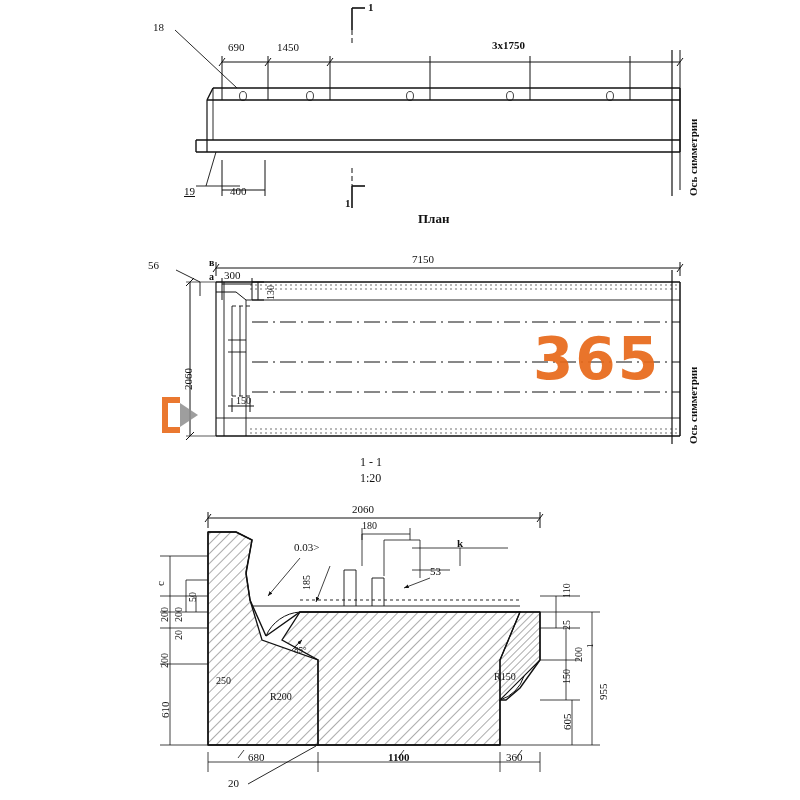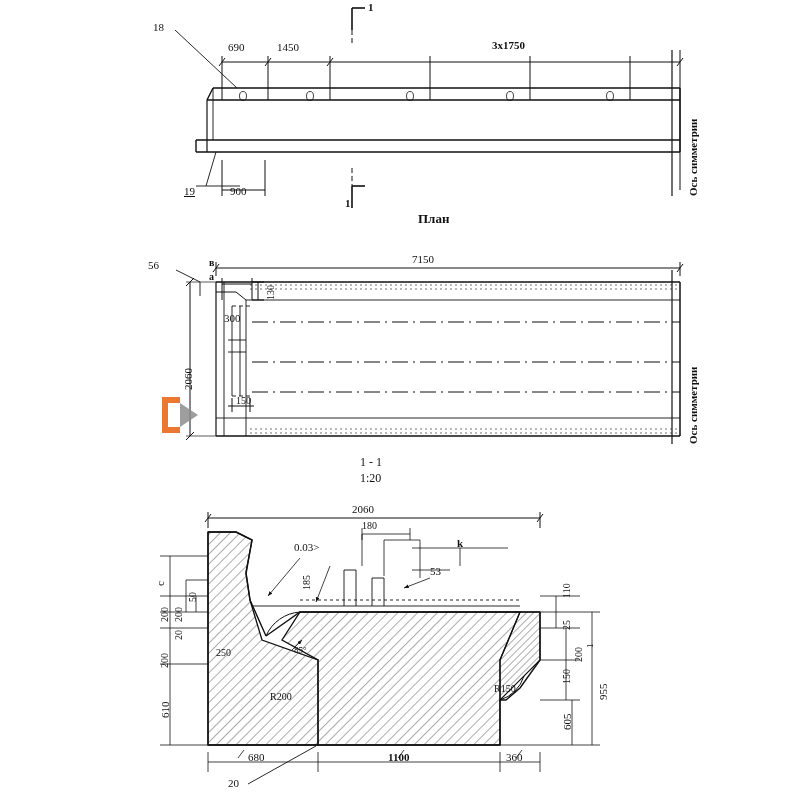--- a/index.html
+++ b/index.html
@@ -367,72 +367,73 @@
   </svg>
 
   <div class="lbl" style="left:153px; top:22px;">18</div>
   <div class="lbl b" style="left:368px; top:2px;">1</div>
   <div class="lbl b" style="left:345px; top:198px;">1</div>
 
   <div class="lbl" style="left:228px; top:42px;">690</div>
   <div class="lbl" style="left:277px; top:42px;">1450</div>
   <div class="lbl b" style="left:492px; top:40px;">3x1750</div>
   <div class="lbl" style="left:184px; top:186px;text-decoration:underline;">19</div>
-  <div class="lbl" style="left:230px; top:186px;">900</div>
+  <div class="lbl" style="left:230px; top:186px;">400</div>
 
   <div class="lbl b vert" style="left:688px; top:196px;">Ось симметрии</div>
 
   <div class="lbl big b" style="left:418px; top:212px;">План</div>
 
   <div class="lbl" style="left:148px; top:260px;text-align:center;">56</div>
   <div class="lbl small b" style="left:209px; top:258px;">в</div>
   <div class="lbl small b" style="left:209px; top:272px;">а</div>
   <div class="lbl" style="left:412px; top:254px;">7150</div>
-  <div class="lbl" style="left:224px; top:270px;margin-top:43px;">300</div>
+  <div class="lbl" style="left:224px; top:270px;">300</div>
   <div class="lbl vert small" style="left:266px; top:300px;">130</div>
   <div class="lbl small" style="left:236px; top:396px;">150</div>
   <div class="lbl vert" style="left:183px; top:390px;">2060</div>
   <div class="lbl b vert" style="left:688px; top:444px;">Ось симметрии</div>
 
   <div class="lbl mid" style="left:360px; top:456px;">1 - 1</div>
   <div class="lbl mid" style="left:360px; top:472px;">1:20</div>
 
   <div class="lbl" style="left:352px; top:504px;">2060</div>
   <div class="lbl small" style="left:362px; top:521px;text-align:right;">180</div>
 
   <div class="lbl" style="left:294px; top:542px;">0.03&gt;</div>
   <div class="lbl vert small" style="left:302px; top:590px;">185</div>
   <div class="lbl" style="left:430px; top:566px;">53</div>
   <div class="lbl b" style="left:457px; top:538px;">k</div>
   <div class="lbl tiny" style="left:294px; top:646px;">85°</div>
   <div class="lbl small" style="left:270px; top:672px;margin-top:20px;">R200</div>
-  <div class="lbl small" style="left:494px; top:672px;margin-top:12px;">R150</div>
+  <div class="lbl small" style="left:494px; top:672px;">R150</div>
 
   <div class="lbl vert" style="left:155px; top:586px;">с</div>
   <div class="lbl vert small" style="left:188px; top:602px;">50</div>
   <div class="lbl vert small" style="left:174px; top:622px;">200</div>
   <div class="lbl vert small" style="left:160px; top:622px;">200</div>
   <div class="lbl vert small" style="left:174px; top:640px;">20</div>
   <div class="lbl vert small" style="left:160px; top:668px;">200</div>
   <div class="lbl vert" style="left:160px; top:718px;">610</div>
-  <div class="lbl small" style="left:216px; top:648px;">250</div>
+  <div class="lbl small" style="left:216px; top:676px;">250</div>
 
   <div class="lbl vert small" style="left:562px; top:598px;">110</div>
   <div class="lbl vert small" style="left:562px; top:630px;">25</div>
   <div class="lbl vert small" style="left:562px; top:684px;">150</div>
   <div class="lbl vert small" style="left:574px; top:662px;">200</div>
   <div class="lbl vert tiny" style="left:586px; top:648px;">1</div>
   <div class="lbl vert" style="left:562px; top:730px;">605</div>
   <div class="lbl vert" style="left:598px; top:700px;">955</div>
 
   <div class="lbl" style="left:248px; top:752px;">680</div>
   <div class="lbl b" style="left:388px; top:752px;">1100</div>
   <div class="lbl" style="left:506px; top:752px;">360</div>
   <div class="lbl" style="left:228px; top:778px;">20</div>
 
   <div class="wm">
+    <div class="wm-365">365</div>
     <svg class="wm-mark" viewBox="0 0 44 44">
       <path d="M4,4 L22,4 L22,10 L10,10 L10,34 L22,34 L22,40 L4,40 Z" fill="#e8691a" opacity="0.9"></path>
       <path d="M22,10 L40,22 L22,34 Z" fill="#8d8d8d" opacity="0.85"></path>
     </svg>
   </div>
 
 </div>
 
 </body></html>

